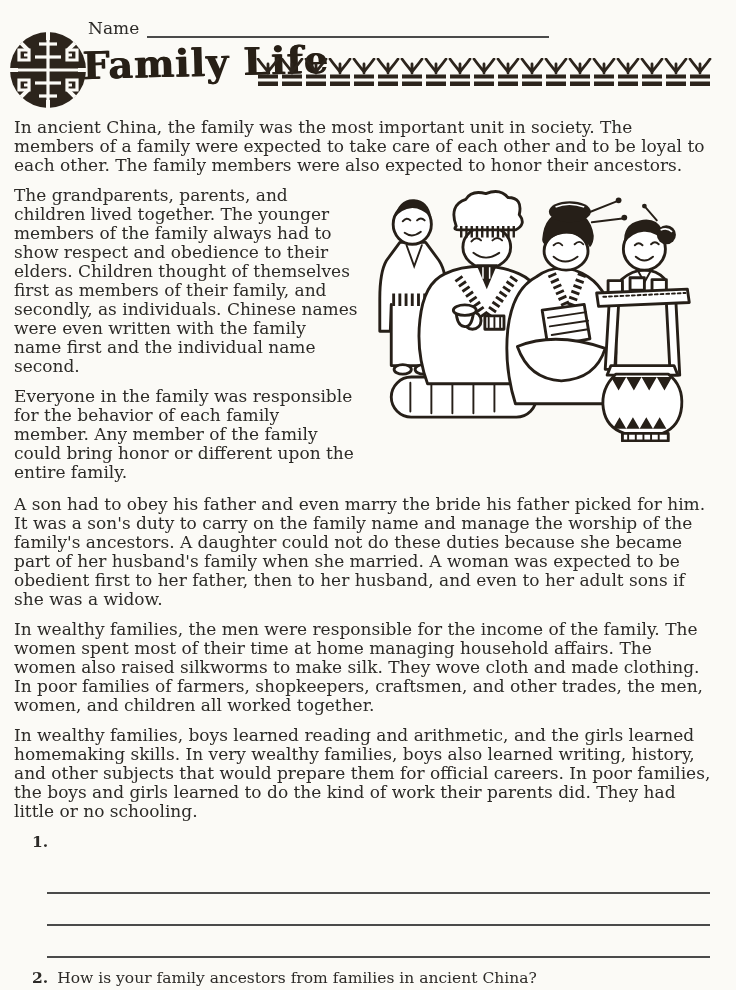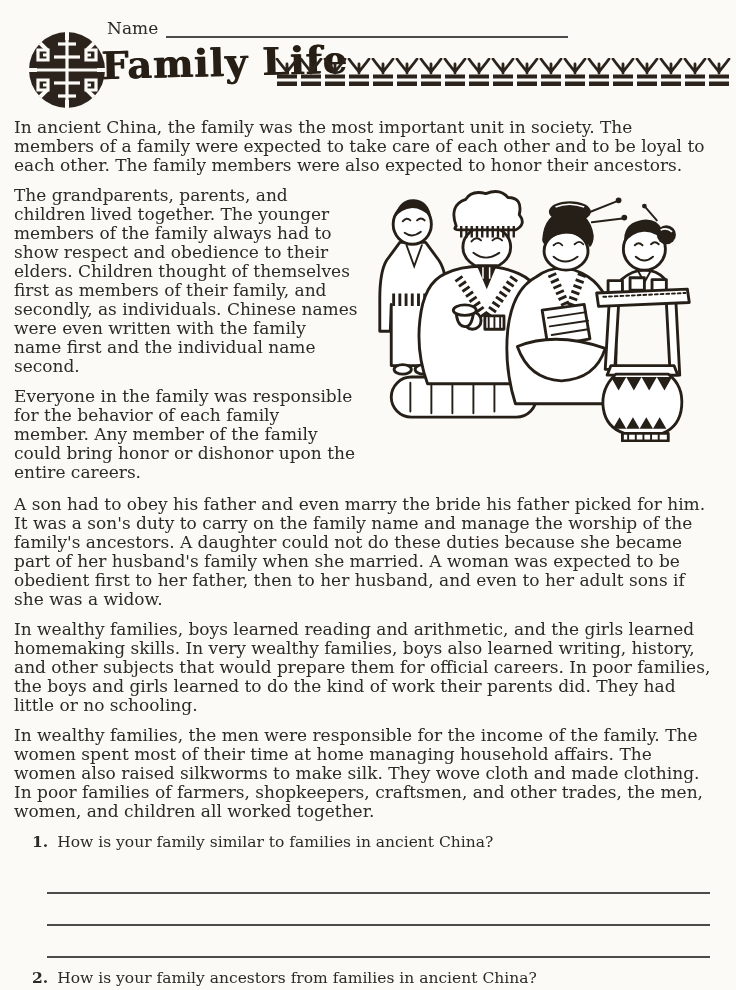--- a/index.html
+++ b/index.html
@@ -1,20 +1,20 @@
 <!DOCTYPE html>
 <html><head>
 <meta charset="utf-8">
 <style>
   html,body{margin:0;padding:0;width:736px;height:990px;overflow:hidden;}
   body{background:#fbfaf6;font-family:"DejaVu Serif", serif;color:#2c2a27;}
   .page{position:relative;width:736px;height:990px;}
 
   
-  .header{position:relative;height:116px;margin-left:19px;}
+  .header{position:relative;height:116px;}
   .logo{position:absolute;left:8px;top:30px;}
   .name-row{position:absolute;left:88px;top:18px;display:flex;align-items:flex-end;gap:8px;}
   .name-label{font-size:17px;}
   .name-line{display:inline-block;width:402px;height:16px;border-bottom:2px solid #4a4a4a;}
   .page-title{position:absolute;left:82px;top:40px;font-size:38px;font-weight:bold;
               color:#271f16;transform:rotate(-1.5deg);letter-spacing:1px;
               text-shadow:1px 0 #271f16;}
   .ornament{position:absolute;left:256px;top:58px;}
 
   
@@ -111,21 +111,21 @@
     </span>
   </div>
 
   <div class="content">
 
     <p>In ancient China, the family was the most important unit in society. The members of a family were expected to take care of each other and to be loyal to each other. The family members were also expected to honor their ancestors.</p>
 
     <div class="cols">
       <div class="col-left">
         <p>The grandparents, parents, and children lived together. The younger members of the family always had to show respect and obedience to their elders. Children thought of themselves first as members of their family, and secondly, as individuals. Chinese names were even written with the family name first and the individual name second.</p>
-        <p>Everyone in the family was responsible for the behavior of each family member. Any member of the family could bring honor or dishonor upon the entire careers.</p>
+        <p>Everyone in the family was responsible for the behavior of each family member. Any member of the family could bring honor or different upon the entire family.</p>
       </div>
       <div class="col-right">
         <svg width="364" height="256" viewBox="0 0 380 268">
 
           <g>
             <path class="ink" d="M37,59 L23,78 Q16,90 16,118 L16,152 L27,152 L28,124 L28,188 L73,188 L73,124 L75,152 L86,152 L86,116 Q86,90 78,78 L64,59 Z"></path>
             <ellipse class="ink" cx="40" cy="192" rx="9" ry="5"></ellipse>
             <ellipse class="ink" cx="62" cy="192" rx="9" ry="5"></ellipse>
             <path class="thin" d="M44,62 L52,84 L60,62"></path>
             <path class="band" stroke-width="13" stroke-dasharray="3 3.5" d="M29,119 L72,119"></path>
@@ -194,29 +194,28 @@
             <path class="fillink" d="M258,200 l8,14 8,-14 8,14 8,-14 8,14 8,-14 8,14 8,-14 z"></path>
             <path class="fillink" d="M260,254 l7,-12 7,12 7,-12 7,12 7,-12 7,12 7,-12 7,12 z"></path>
             <rect class="ink" x="270" y="259" width="48" height="8"></rect>
             <path class="thin" d="M276,260 v6 M284,260 v6 M292,260 v6 M300,260 v6 M308,260 v6"></path>
           </g>
         </svg>
       </div>
     </div>
 
     <p>A son had to obey his father and even marry the bride his father picked for him. It was a son's duty to carry on the family name and manage the worship of the family's ancestors. A daughter could not do these duties because she became part of her husband's family when she married. A woman was expected to be obedient first to her father, then to her husband, and even to her adult sons if she was a widow.</p>
+    <p>In wealthy families, the men were responsible for the income of the family. The women spent most of their time at home managing household affairs. The women also raised silkworms to make silk. They wove cloth and made clothing. In poor families of farmers, shopkeepers, craftsmen, and other trades, the men, women, and children all worked together.</p>
     <p>In wealthy families, boys learned reading and arithmetic, and the girls learned homemaking skills. In very wealthy families, boys also learned writing, history, and other subjects that would prepare them for official careers. In poor families, the boys and girls learned to do the kind of work their parents did. They had little or no schooling.</p>
-    <p>In wealthy families, the men were responsible for the income of the family. The women spent most of their time at home managing household affairs. The women also raised silkworms to make silk. They wove cloth and made clothing. In poor families of farmers, shopkeepers, craftsmen, and other trades, the men, women, and children all worked together.</p>
 
     <div class="questions">
 
       <div class="question">
         <div class="q-head">
           <span class="q-num">1.</span>
-          <span>How is your family similar to families in ancient China?</span>
         </div>
         <div class="answers">
           <div class="ans-line"></div>
           <div class="ans-line"></div>
           <div class="ans-line"></div>
         </div>
       </div>
 
       <div class="question">
         <div class="q-head">

